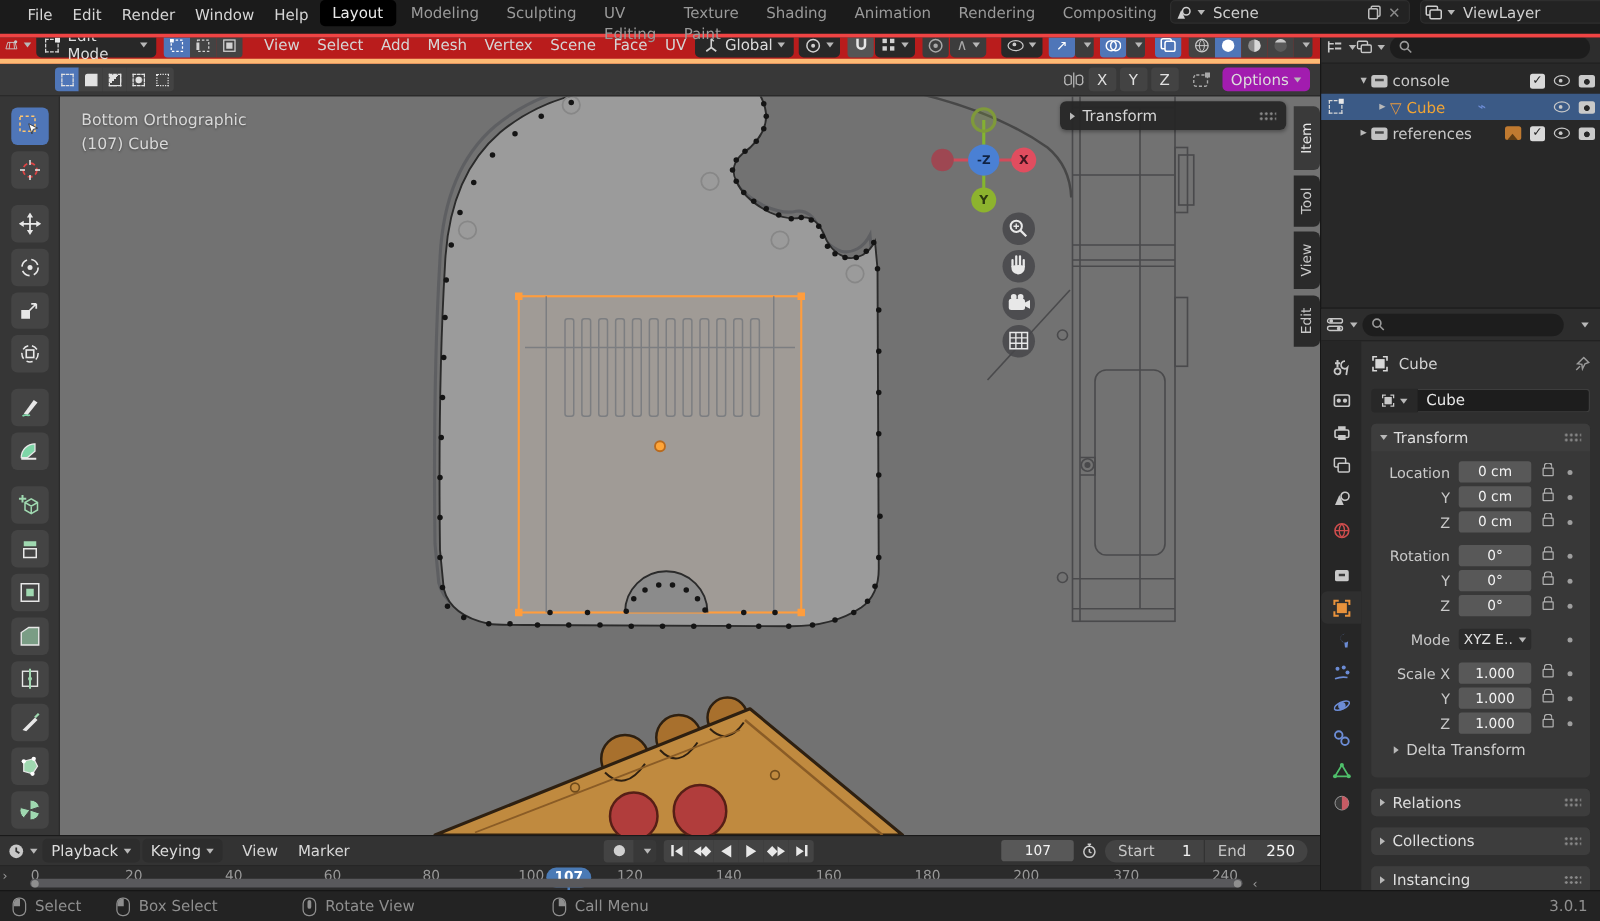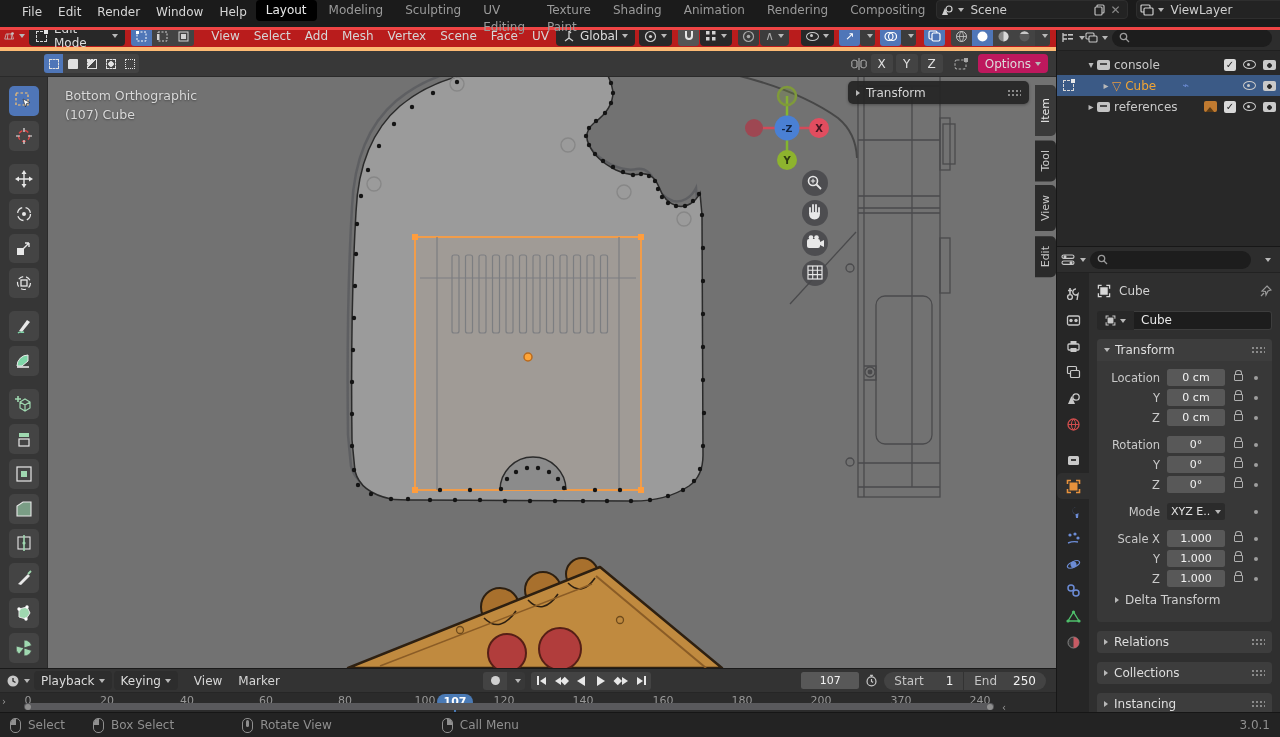--- a/index.html
+++ b/index.html
@@ -400,21 +400,21 @@
         <svg width="18" height="14" viewBox="0 0 18 14">
             <path d="M9 1 v12 M7 4 C3 2 1 4 2 7 C1 10 3 12 7 10 Z M11 4 C15 2 17 4 16 7 C17 10 15 12 11 10 Z" stroke="#b8b8b8" stroke-width="1" fill="none" st="" roke-dasharray="2 1.4"></path>
           </svg>
         <div class="iconbtn" style="width:22px; color:#e0e0e0;">X</div>
         <div class="iconbtn" style="width:22px; color:#e0e0e0;">Y</div>
         <div class="iconbtn" style="width:22px; color:#e0e0e0;">Z</div>
         <svg width="18" height="14" viewBox="0 0 18 14" style="margin-left:6px">
             <rect x="3" y="3" width="11" height="9" rx="2" fill="none" stroke="#a8a8a8" stroke-width="1.1" stroke-dasharray="2.5 1.6"></rect>
             <rect x="12" y="1" width="4" height="4" fill="#a8a8a8"></rect>
           </svg>
-        <div class="combo" style="height:19px; background:#be185d; margin-left:5px;">
+        <div class="combo" style="height:19px; background:#a21caf; margin-left:5px;">
           <span>Options</span>
           <span class="chev"></span>
         </div>
       </div>
     </div>
 
     <div class="toolbar">
       <div class="tool active">
           <svg width="18" height="18" viewBox="0 0 18 18">
             <rect x="1" y="1" width="12" height="12" fill="none" stroke="#ffc56e" stroke-width="1.2" stroke-dasharray="2.5 2"></rect>

